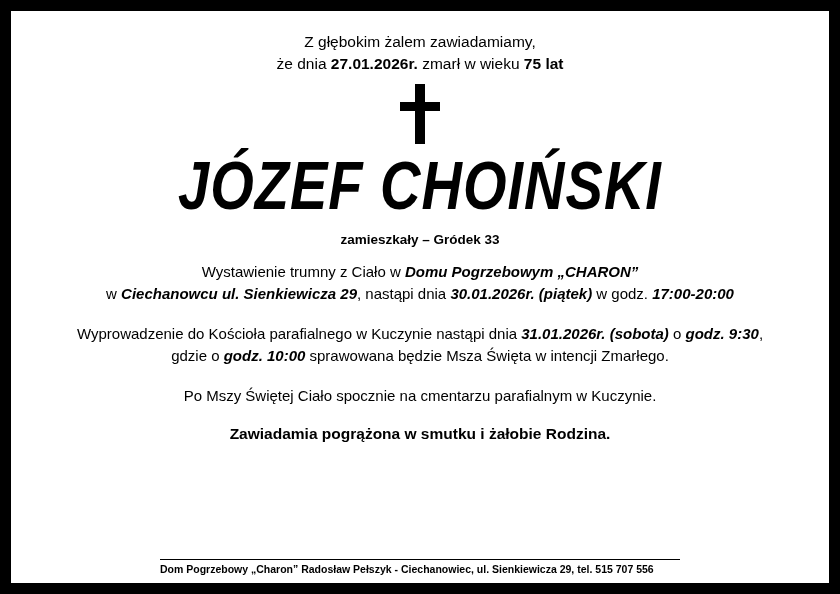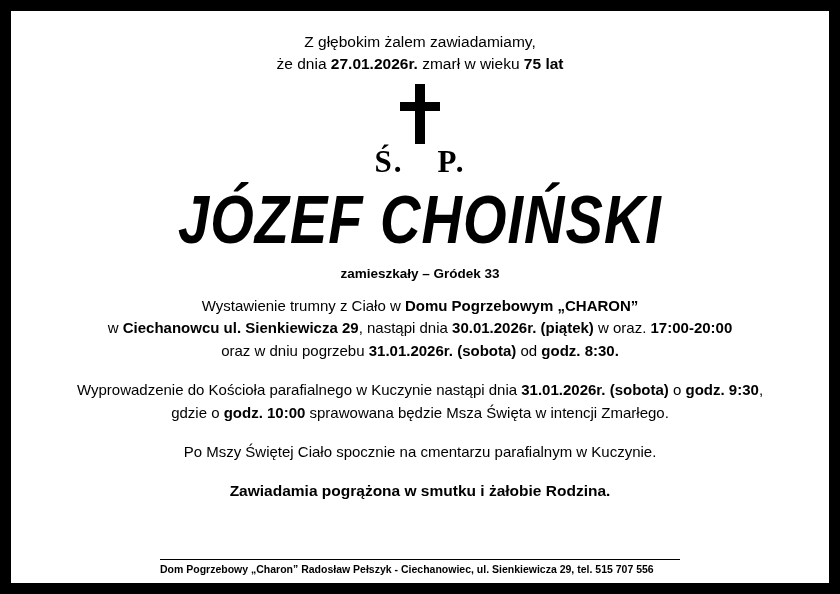--- a/index.html
+++ b/index.html
@@ -106,21 +106,21 @@
     margin: 24px 0 0 0;
   }
 
   .block {
     text-align: center;
     font-size: 15px;
     line-height: 1.5;
     margin: 14px 0 0 0;
   }
   .block.tight { margin-top: 17px; }
-  .block b { font-weight: bold; }
+  .block b { font-weight: bold; font-style: italic; }
 
   .signature {
     text-align: center;
     font-size: 15.5px;
     font-weight: bold;
     margin: 18px 0 12px 0;
   }
 
   .footer {
     margin-top: auto;
@@ -149,37 +149,31 @@
       </div>
     </div>
 
     <div class="cross-wrap">
       <div class="cross">
         <div class="v"></div>
         <div class="h"></div>
       </div>
     </div>
 
-    <div class="sp">
-      <span>Ś.</span><span class="gap"></span><span>P.</span>
-    </div>
 
     <div class="name">JÓZEF  CHOIŃSKI</div>
 
     <div class="address">zamieszkały – Gródek 33</div>
 
     <div class="block">
       <div>
         <span>Wystawienie trumny z Ciało w </span><b>Domu Pogrzebowym „CHARON”</b>
       </div>
       <div>
-        <span>w </span><b>Ciechanowcu ul. Sienkiewicza 29</b><span>, nastąpi dnia </span><b>30.01.2026r. (piątek)</b><span> w oraz. </span><b>17:00-20:00</b>
-      </div>
-      <div>
-        <span>oraz w dniu pogrzebu </span><b>31.01.2026r. (sobota)</b><span> od </span><b>godz. 8:30.</b>
+        <span>w </span><b>Ciechanowcu ul. Sienkiewicza 29</b><span>, nastąpi dnia </span><b>30.01.2026r. (piątek)</b><span> w godz. </span><b>17:00-20:00</b>
       </div>
     </div>
 
     <div class="block tight">
       <div>
         <span>Wyprowadzenie do Kościoła parafialnego w Kuczynie nastąpi dnia </span><b>31.01.2026r. (sobota)</b><span> o </span><b>godz. 9:30</b><span>,</span>
       </div>
       <div>
         <span>gdzie o </span><b>godz. 10:00</b><span> sprawowana będzie Msza Święta w intencji Zmarłego.</span>
       </div>

